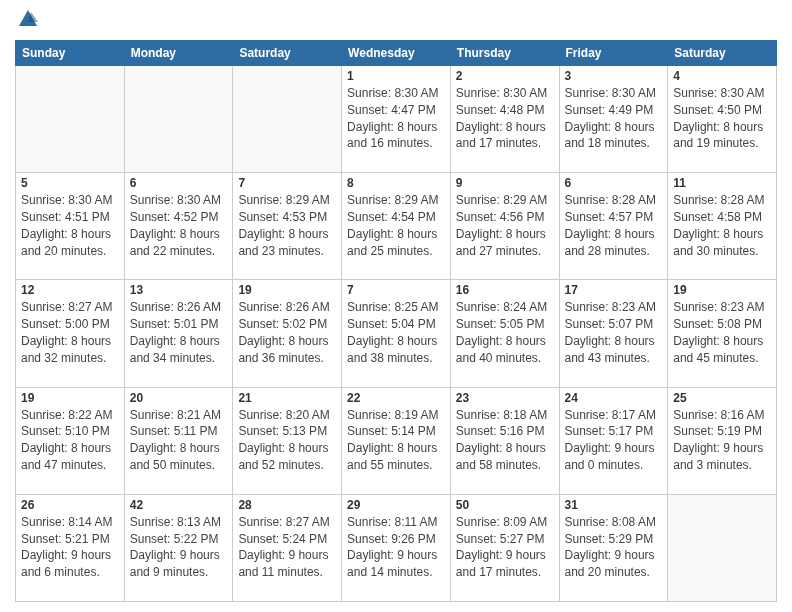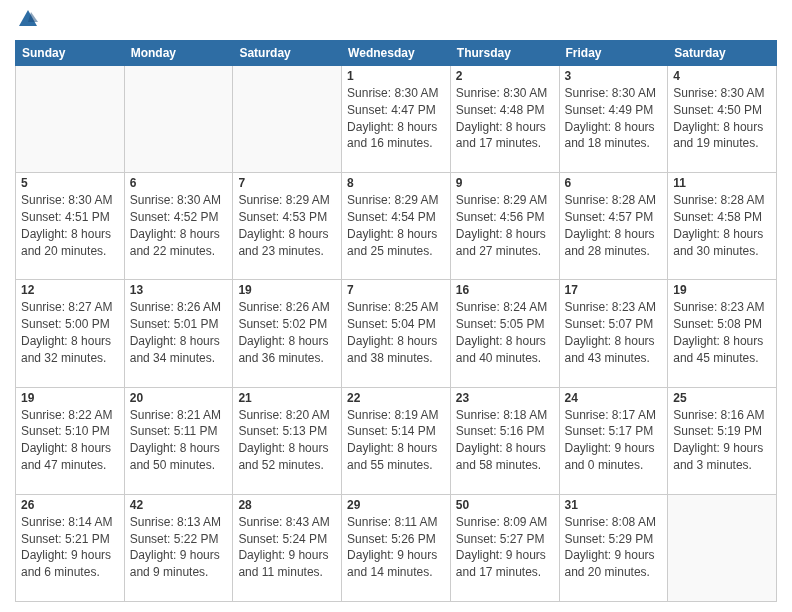--- a/index.html
+++ b/index.html
@@ -329,29 +329,29 @@
           </td>
           <td>
             <div class="day-num">42</div>
             <div class="day-info">Sunrise: 8:13 AM
 Sunset: 5:22 PM
 Daylight: 9 hours
 and 9 minutes.</div>
           </td>
           <td>
             <div class="day-num">28</div>
-            <div class="day-info">Sunrise: 8:43 AM
+            <div class="day-info">Sunrise: 8:27 AM
 Sunset: 5:24 PM
 Daylight: 9 hours
 and 11 minutes.</div>
           </td>
           <td>
             <div class="day-num">29</div>
             <div class="day-info">Sunrise: 8:11 AM
-Sunset: 5:26 PM
+Sunset: 9:26 PM
 Daylight: 9 hours
 and 14 minutes.</div>
           </td>
           <td>
             <div class="day-num">50</div>
             <div class="day-info">Sunrise: 8:09 AM
 Sunset: 5:27 PM
 Daylight: 9 hours
 and 17 minutes.</div>
           </td>

